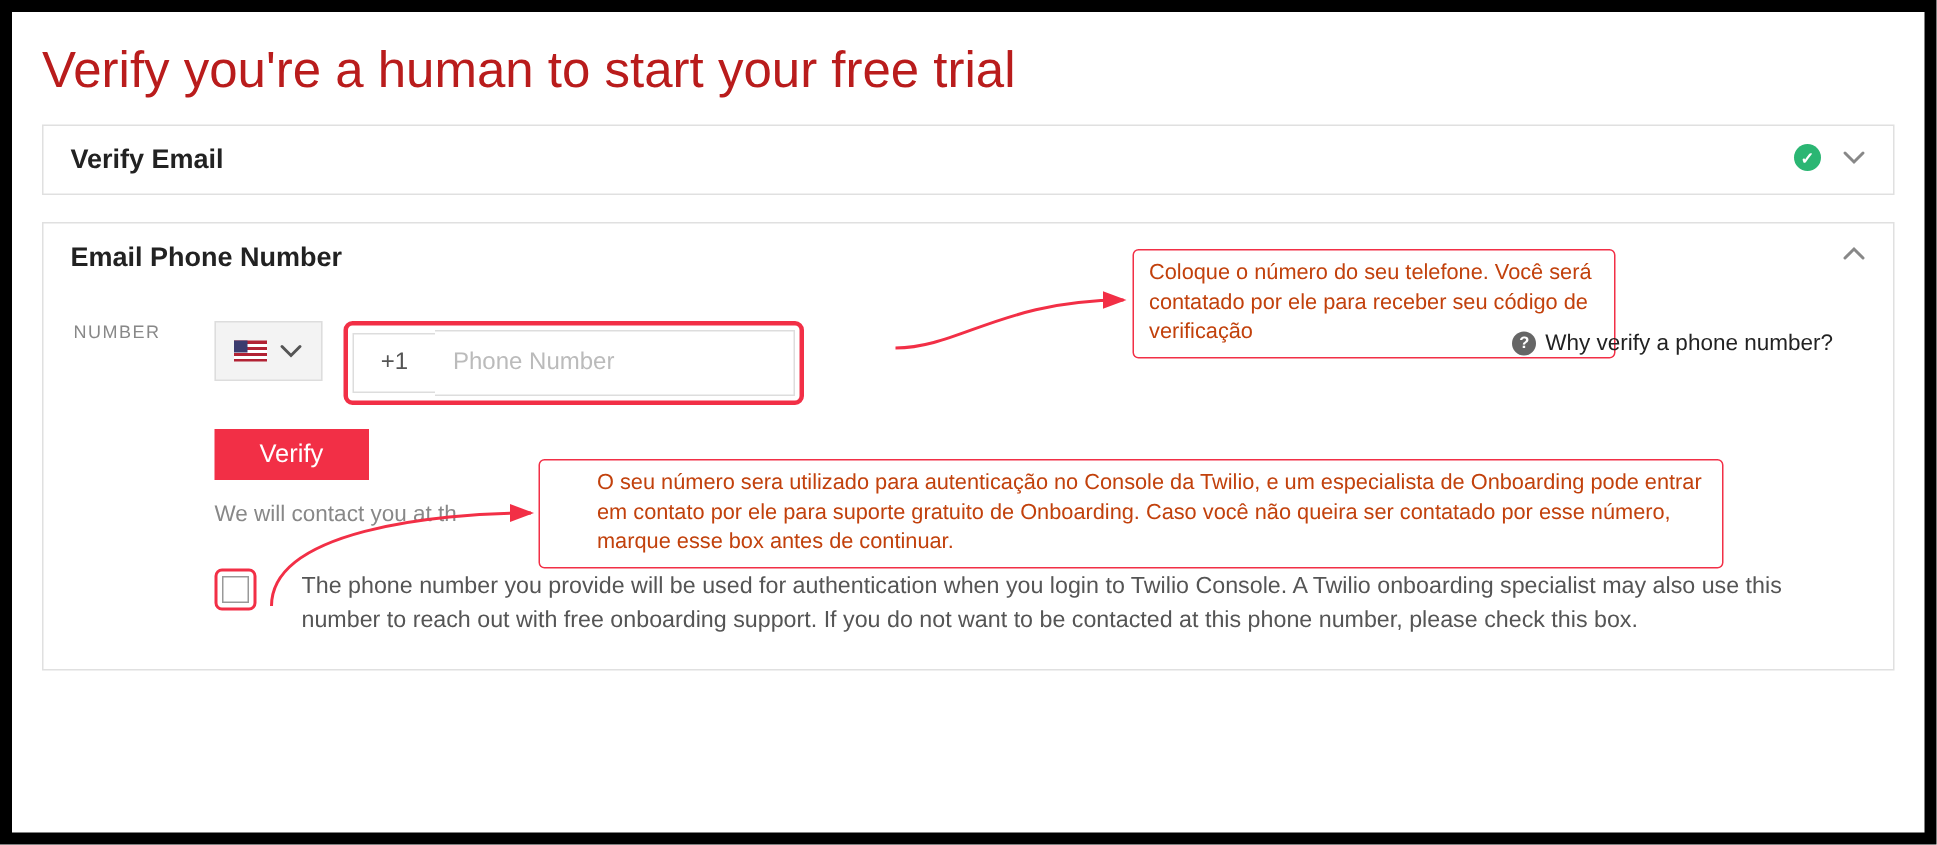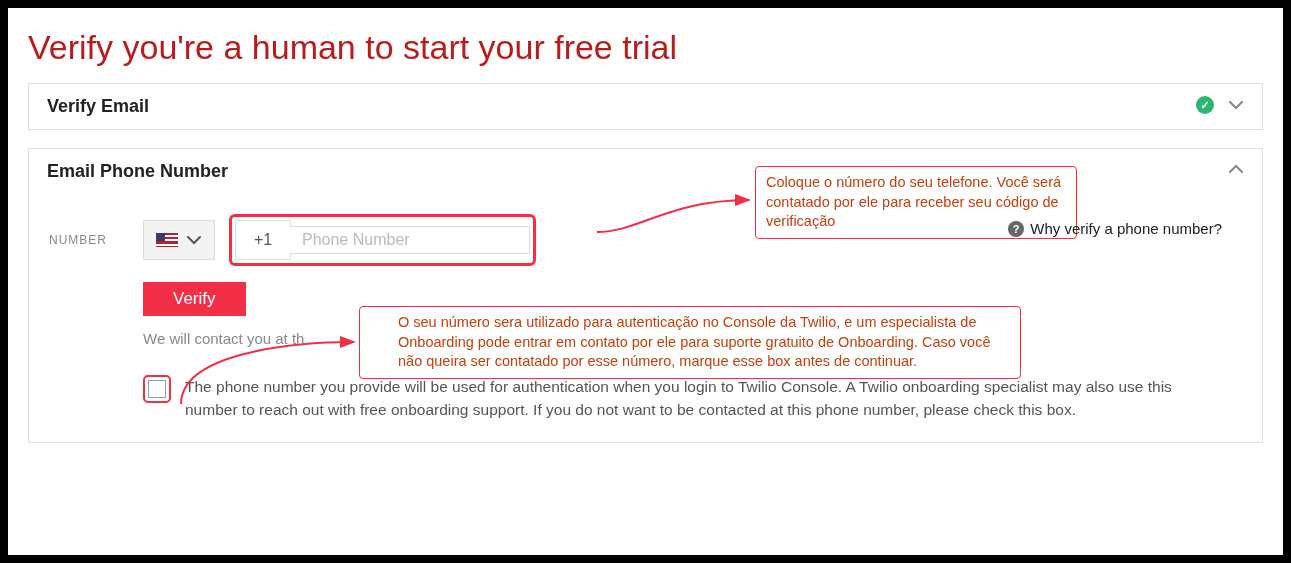--- a/index.html
+++ b/index.html
@@ -58,21 +58,21 @@
     font-weight: bold;
   }
   .chevron { width: 16px; height: 16px; display:inline-block; }
   .chevron svg { width:100%; height:100%; }
   .panel-body {
     padding: 20px 20px 20px 20px;
     position: relative;
   }
   .row {
     display: flex;
-    align-items: center;
+    align-items: flex-start;
     gap: 14px;
   }
   .field-label {
     font-size: 12px;
     letter-spacing: 1px;
     color: #888;
     width: 80px;
   }
   .flag-select {
     display: flex;
@@ -115,21 +115,21 @@
     display:flex;
     align-items:center;
     justify-content:center;
     font-size: 16px;
     color:#555;
     background:#fff;
     margin-right: -1px;
   }
   .phone-input {
     width: 240px;
-    height: 28px;
+    height: 44px;
     border: 1px solid #ddd;
     border-left: none;
     padding: 0 12px;
     font-size: 16px;
     color:#555;
     outline: none;
   }
   .phone-input::placeholder { color: #bbb; }
   .help-link {
     position: absolute;
@@ -159,21 +159,21 @@
     cursor:pointer;
   }
   .contact-note {
     margin-top: 14px;
     margin-left: 94px;
     font-size: 15px;
     color:#888;
   }
   .consent-row {
     display:flex;
-    gap:14px;
+    gap:30px;
     margin-top: 28px;
     margin-left: 94px;
     align-items:flex-start;
     padding-right: 30px;
   }
   .checkbox-wrap {
     border: 2.5px solid #f22f46;
     border-radius:5px;
     padding:3px;
     display:flex;
@@ -204,21 +204,21 @@
     line-height:1.35;
   }
   .annot-top {
     top: -28px;
     left: 726px;
     width: 322px;
   }
   .annot-mid {
     top: 112px;
     left: 330px;
-    width: 662px;
+    width: 790px;
     padding-left: 38px;
   }
   svg.arrow { position:absolute; overflow:visible; pointer-events:none; }
 </style>
 </head>
 <body>
 
 <div class="page">
 
   <h1 class="main-title">Verify you're a human to start your free trial</h1>

